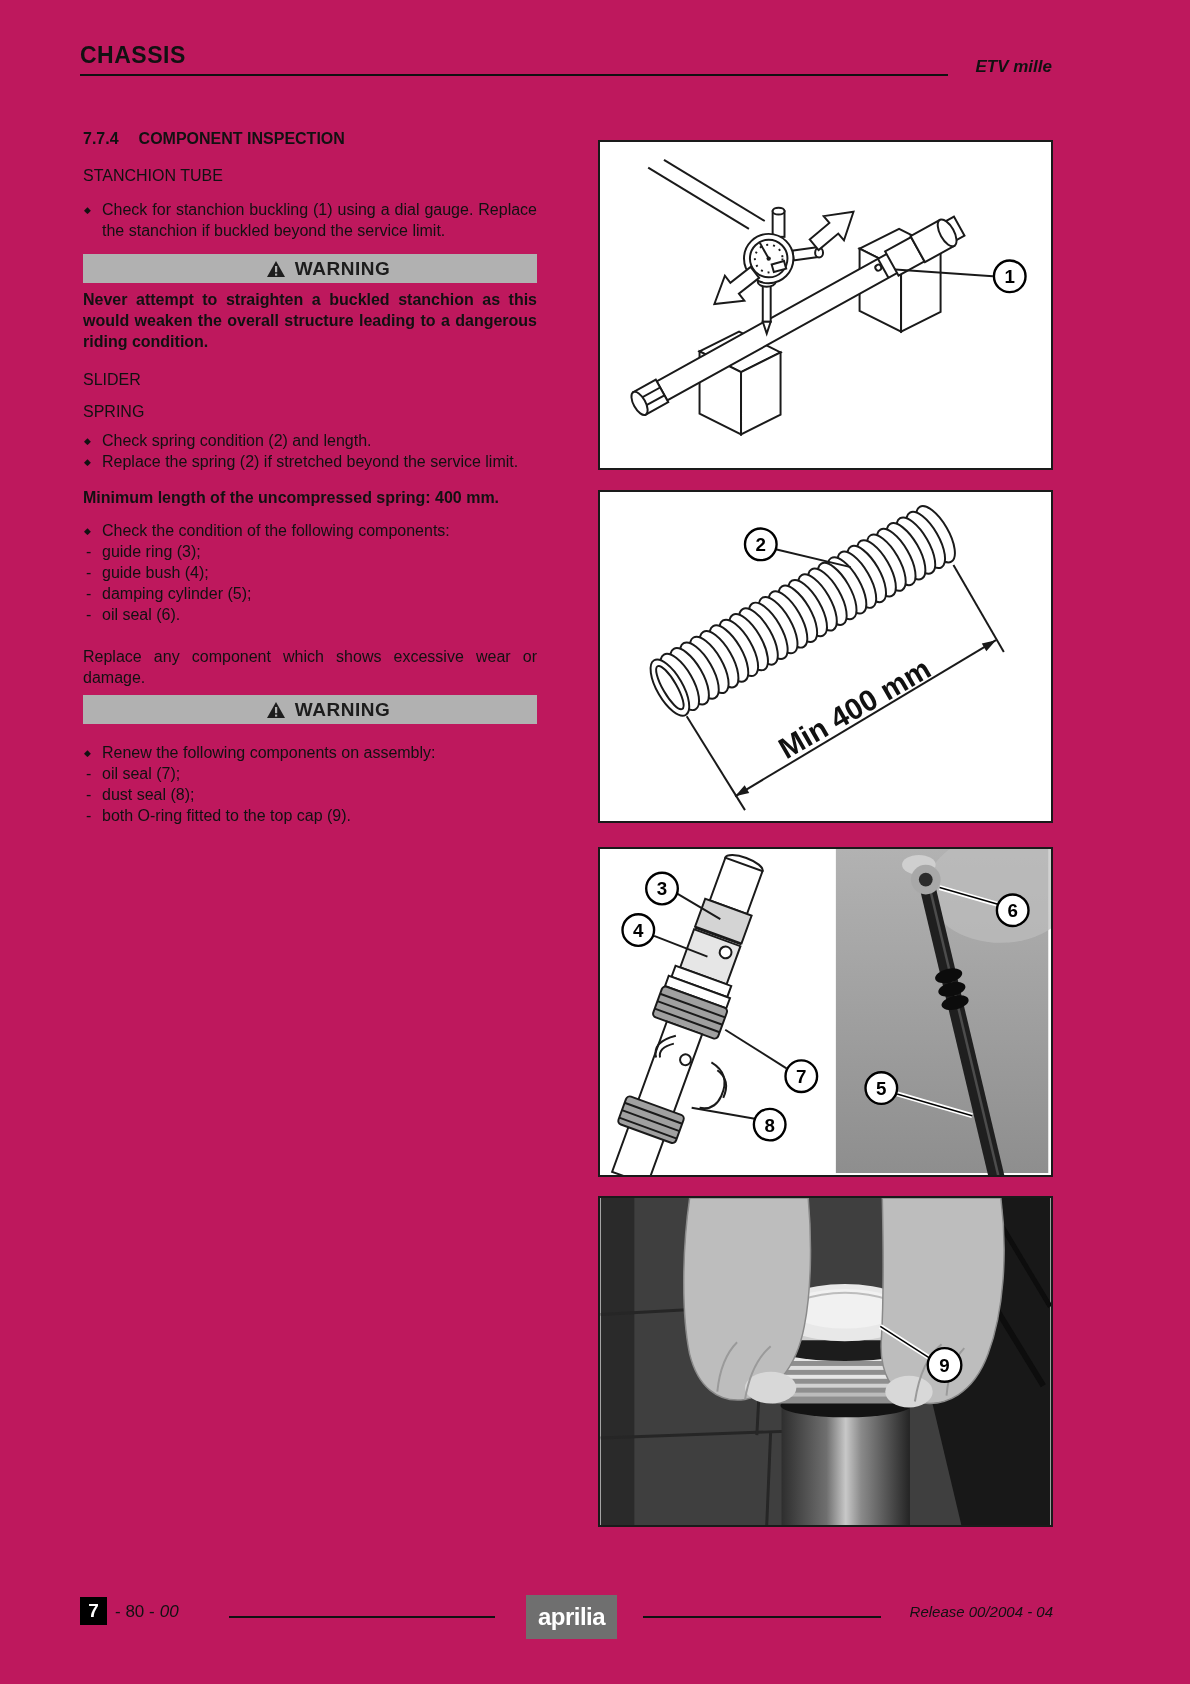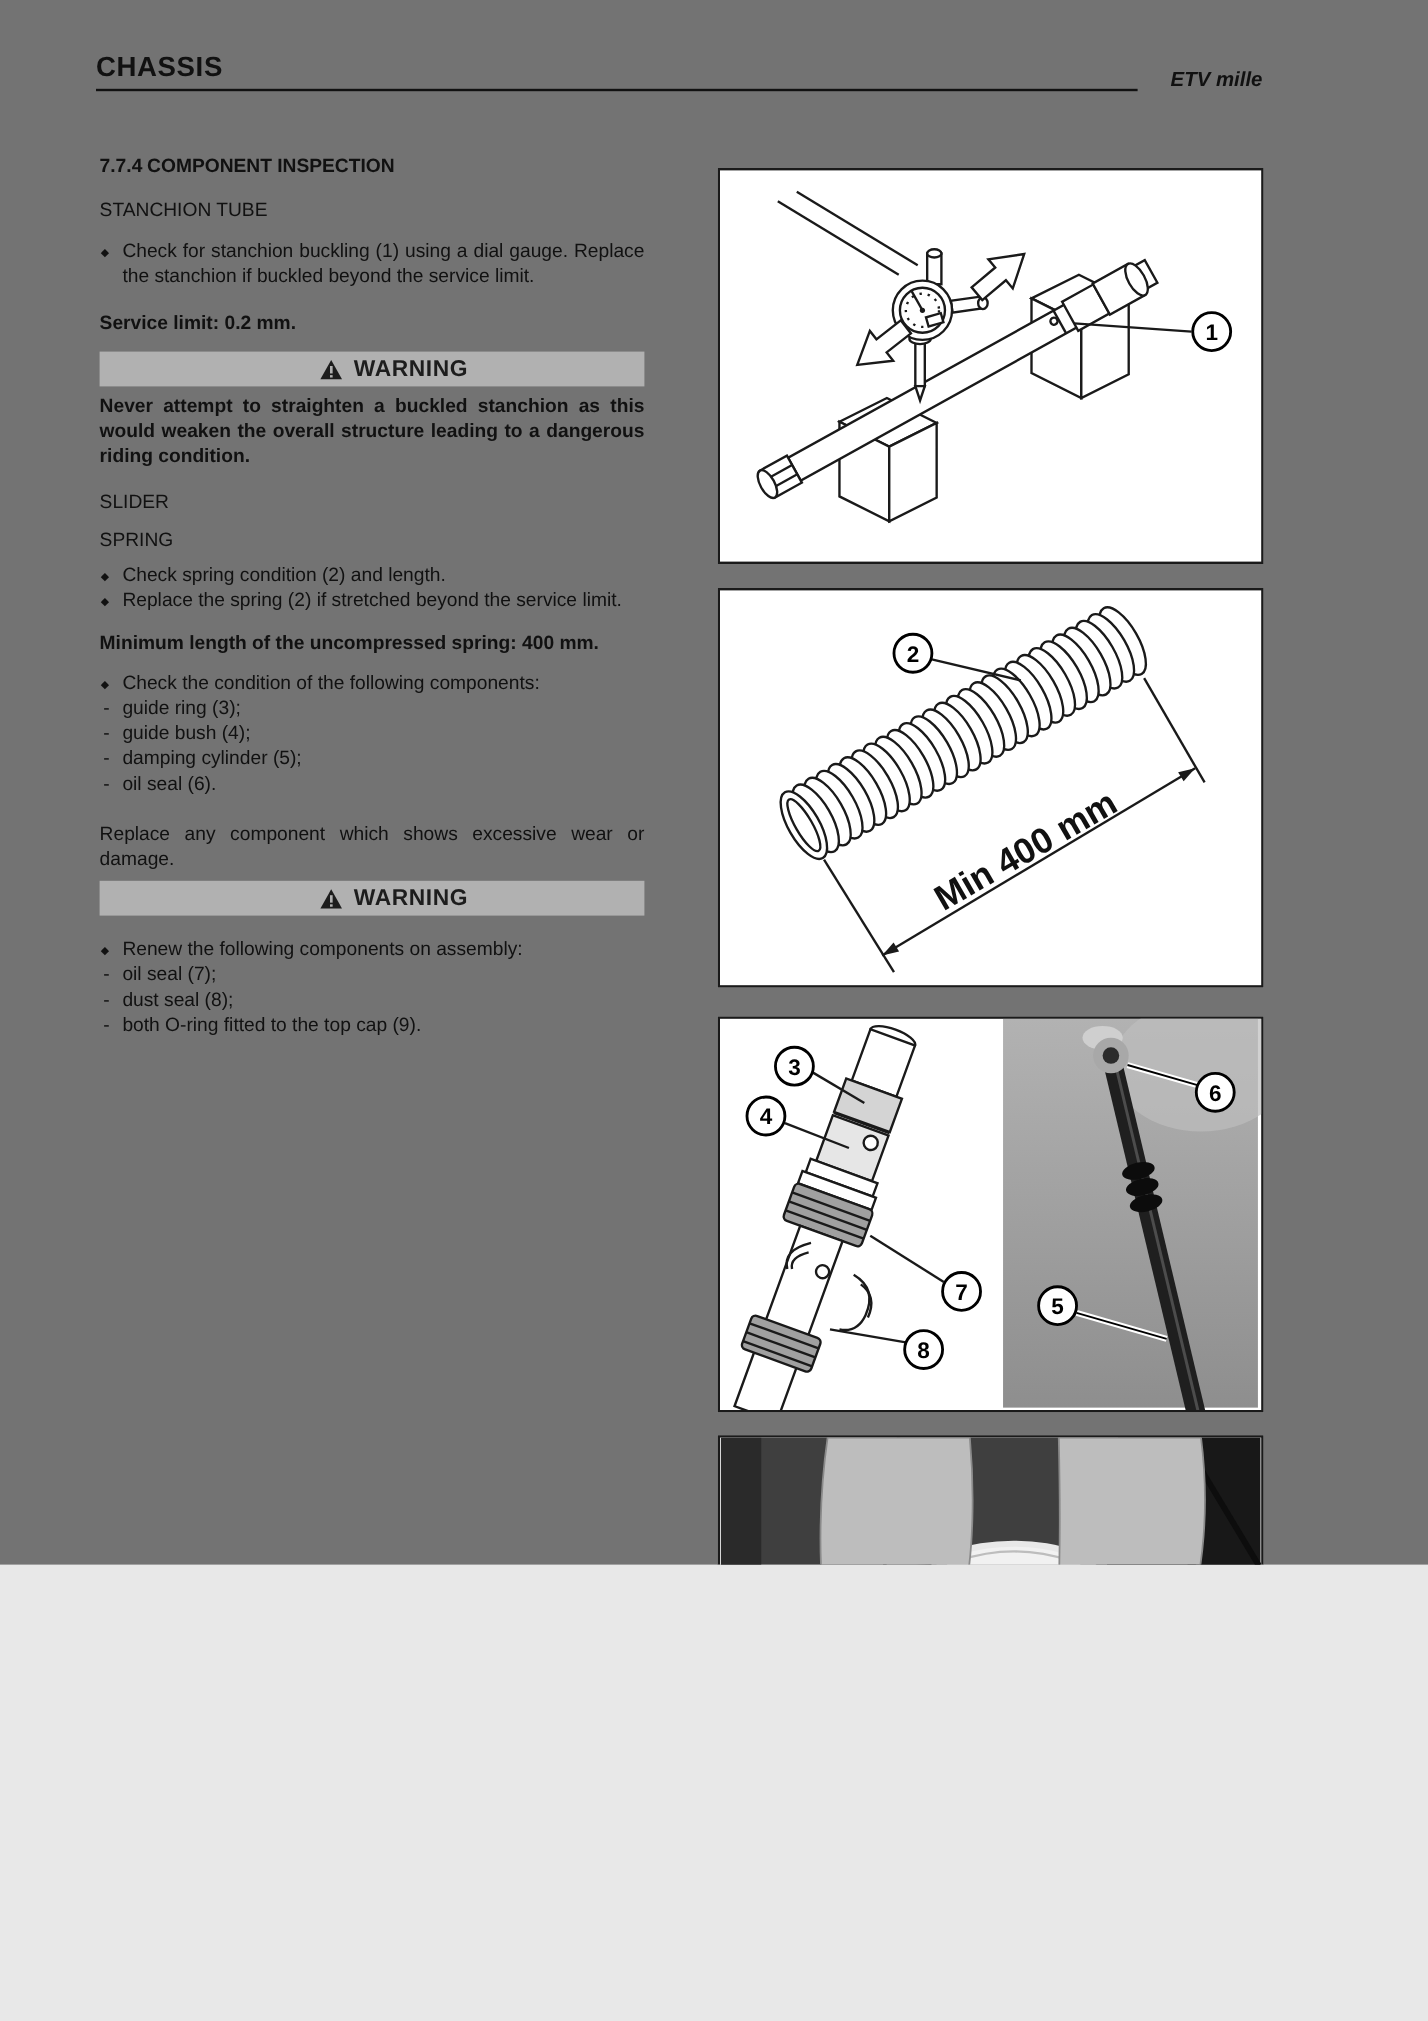--- a/index.html
+++ b/index.html
@@ -1,28 +1,28 @@
 <!DOCTYPE html>
 <html><head>
 <meta charset="utf-8">
 <style>
   html,body{margin:0;padding:0;background:#e8e8e8;}
-  .page{position:relative;width:1190px;height:1304px;background:#737373;
+  .page{position:relative;width:1190px;height:1684px;background:#be185d;
         font-family:"Liberation Sans",sans-serif;color:#111;overflow:hidden;}
   .abs{position:absolute;}
 
   
   .hdr-title{left:80px;top:42px;font-size:23px;font-weight:bold;letter-spacing:.5px;}
   .hdr-rule{left:80px;top:74px;width:868px;height:2px;background:#111;}
   .hdr-model{left:930px;top:57px;width:122px;text-align:right;font-size:17px;font-weight:bold;font-style:italic;}
 
   
   .col{left:83px;top:128px;width:454px;font-size:16px;line-height:21px;}
   .sec-head{font-weight:bold;}
-  .sec-head .num{margin-right:4px;}
+  .sec-head .num{margin-right:20px;}
   .subhead{margin-top:16px;}
   .blist{margin-top:13px;}
   .bullet{position:relative;padding-left:19px;text-align:justify;}
   .bullet::before{content:"\25C6";position:absolute;left:1px;top:1px;font-size:9px;}
   .dash{position:relative;padding-left:19px;}
   .dash::before{content:"-";position:absolute;left:3px;top:0;}
   .boldline{font-weight:bold;}
   .para{text-align:justify;}
   .warn-bar{height:29px;background:#b1b1b1;display:flex;align-items:center;justify-content:center;gap:9px;padding-left:36px;}
   .warn-word{font-size:19px;font-weight:bold;color:#1d1d1d;letter-spacing:.5px;}
@@ -66,21 +66,20 @@
     <div class="sec-head">
       <span class="num">7.7.4</span><span>COMPONENT INSPECTION</span>
     </div>
 
     <div class="subhead">STANCHION TUBE</div>
 
     <div class="blist">
       <div class="bullet">Check for stanchion buckling (1) using a dial gauge. Replace the stanchion if buckled beyond the service limit.</div>
     </div>
 
-    <div class="boldline m18">Service limit: 0.2 mm.</div>
 
     <div class="warn-bar m13">
       <svg width="20" height="18" viewBox="0 0 20 18">
         <path d="M10 1 L19 17 H1 Z" fill="#1d1d1d"></path>
         <rect x="9" y="6" width="2.2" height="6.2" fill="#b1b1b1"></rect>
         <rect x="9" y="13.6" width="2.2" height="2" fill="#b1b1b1"></rect>
       </svg>
       <span class="warn-word">WARNING</span>
     </div>
     <div class="warn-text">Never attempt to straighten a buckled stanchion as this would weaken the overall structure leading to a dangerous riding condition.</div>

